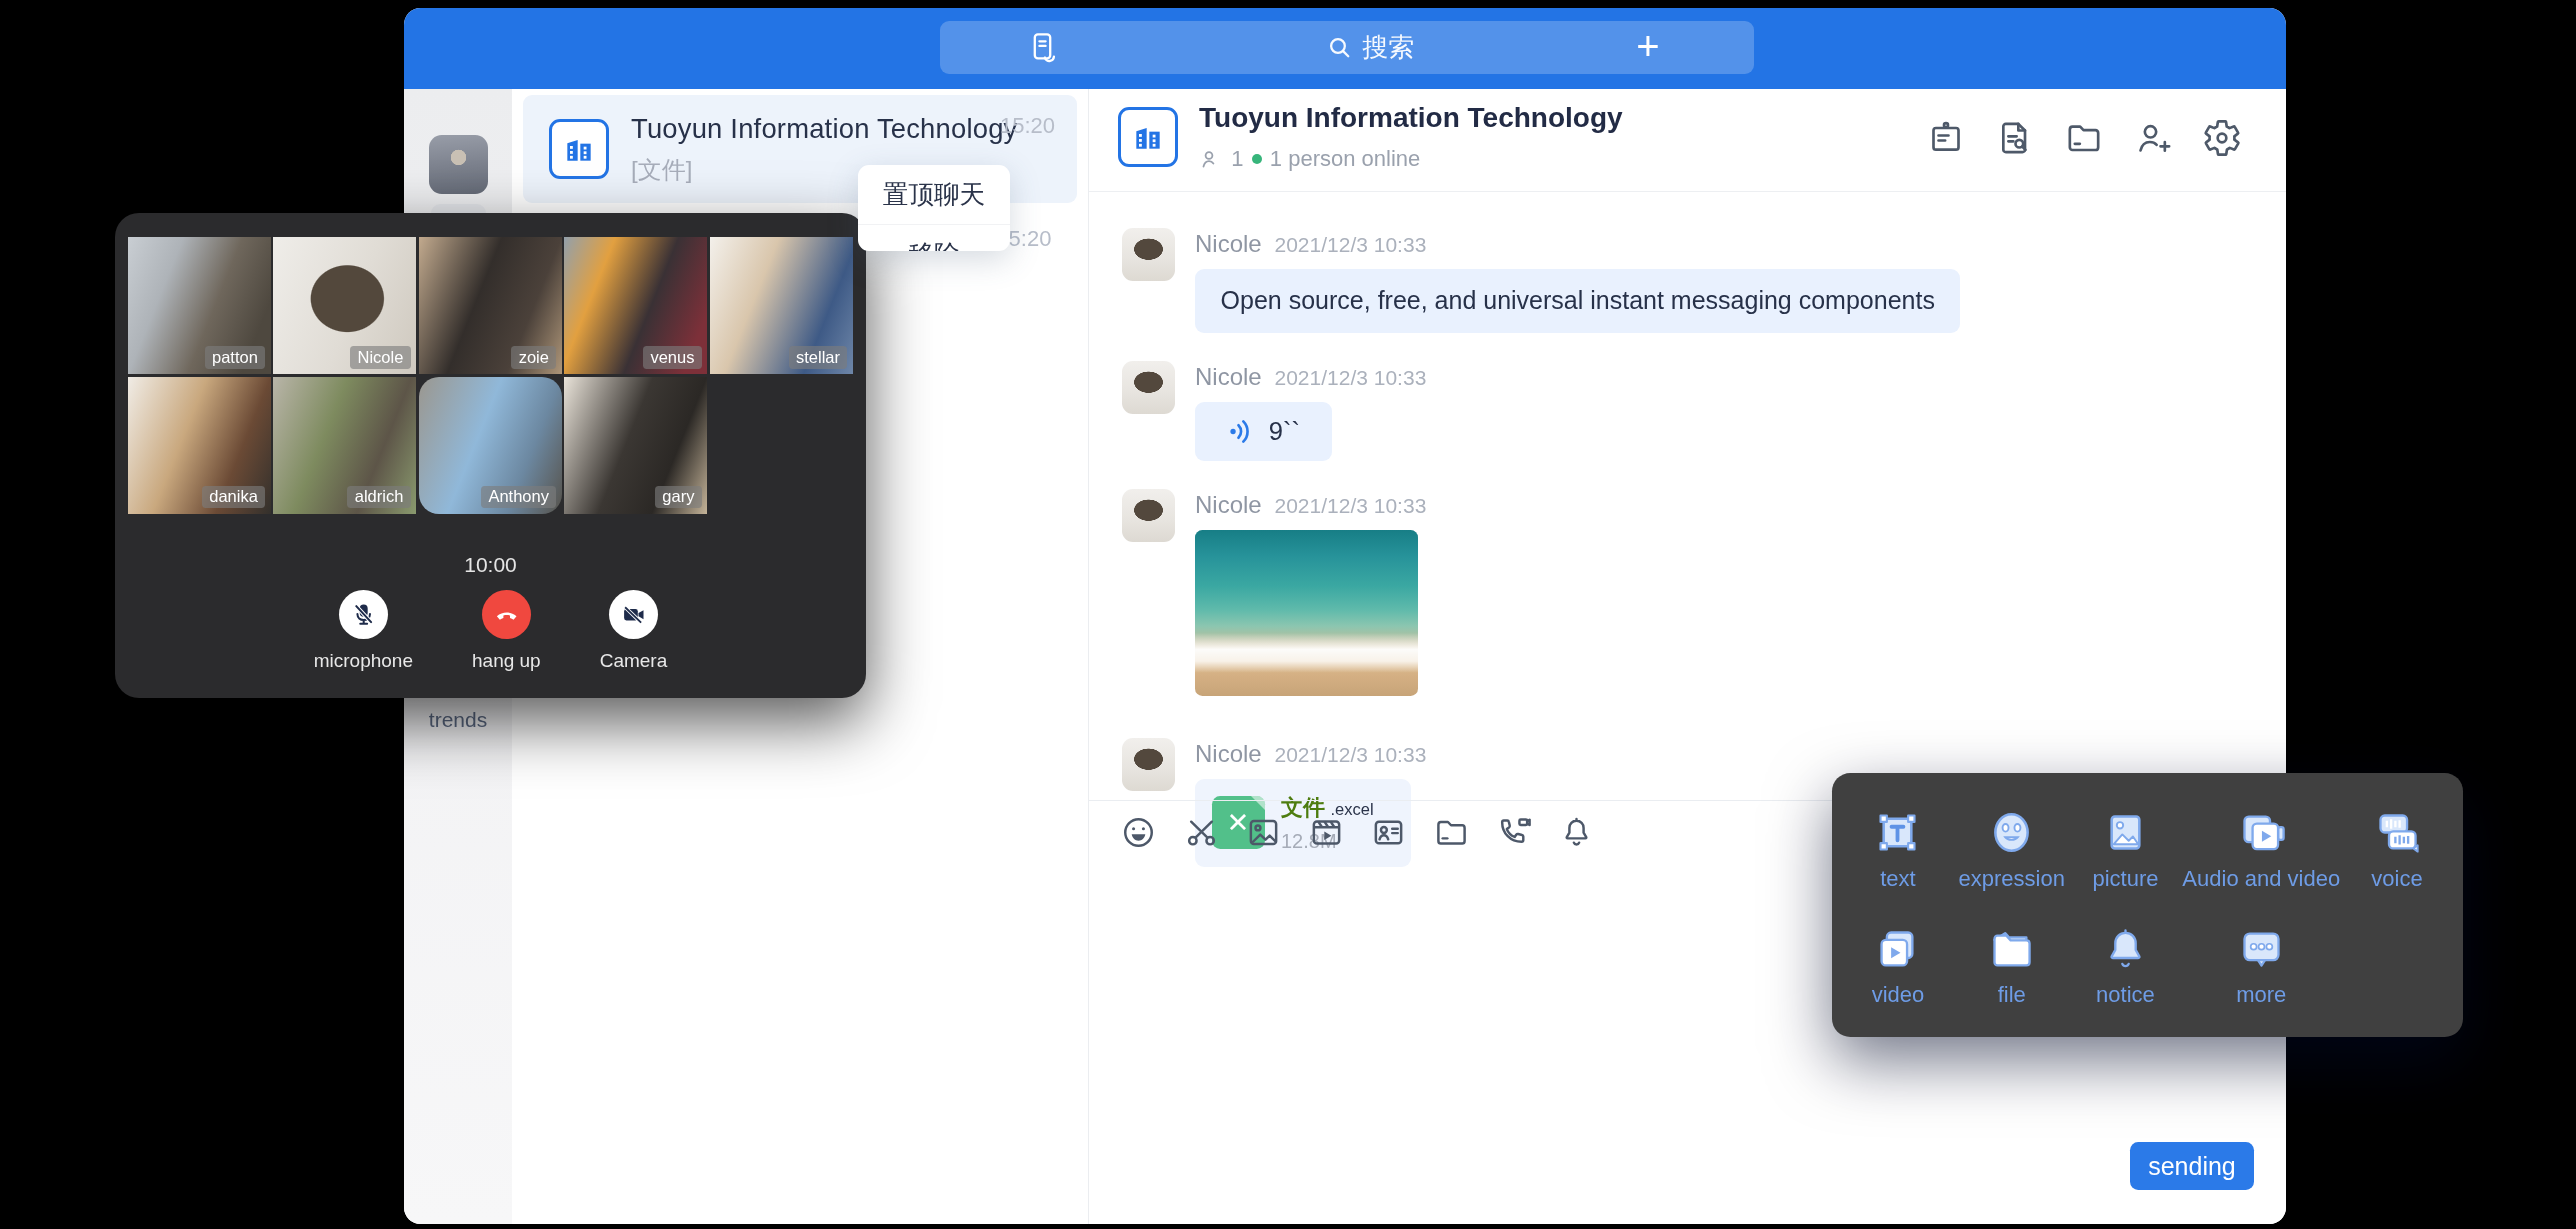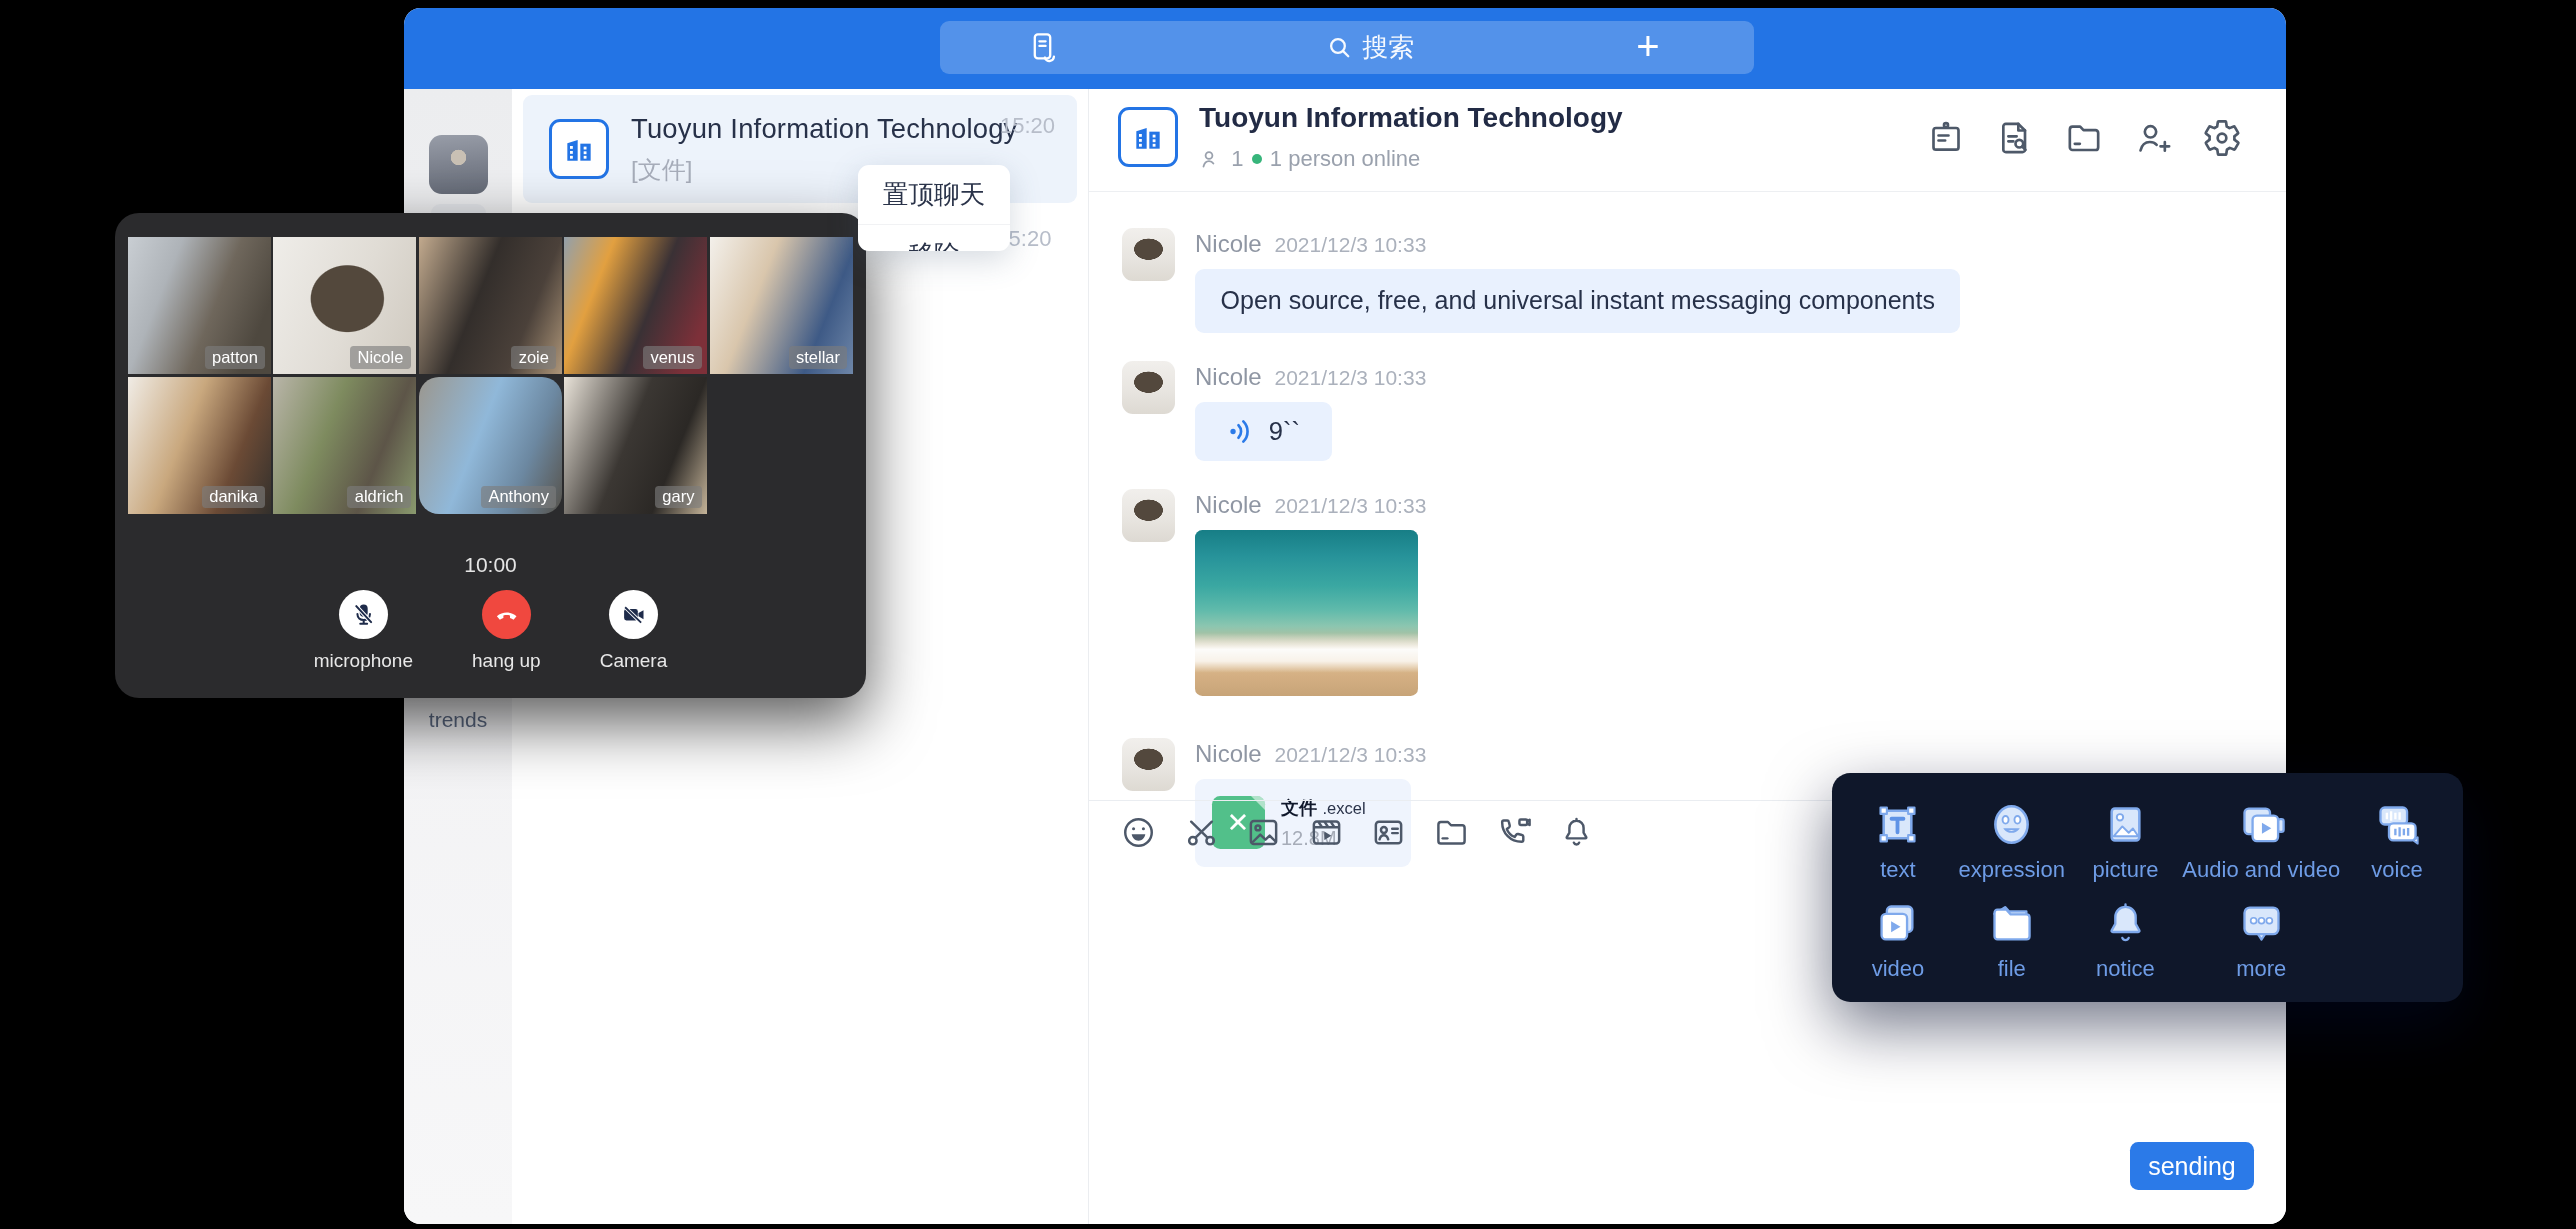--- a/index.html
+++ b/index.html
@@ -49,21 +49,21 @@
   .msg-name{font-size:24px;color:#8F96A3;}
   .msg-time{font-size:21px;color:#ABB1BC;}
   .bubble-text{margin-top:11px;display:inline-block;background:#E9F1FE;border-radius:9.1px;padding:17.4px 25.6px;font-size:25px;color:#273149;}
   .bubble-voice{margin-top:11px;width:137px;height:59px;background:#E9F1FE;border-radius:9.1px;display:flex;align-items:center;justify-content:center;gap:12.8px;font-size:25.6px;color:#273149;}
   .bubble-image{margin-top:11px;width:223px;height:166px;border-radius:7.3px;background:
     linear-gradient(180deg, rgba(255,255,255,0) 62%, rgba(255,255,255,.95) 72%, rgba(255,255,255,.8) 79%, rgba(255,255,255,0) 86%),
     linear-gradient(180deg,#177E86 0%,#27939A 16%,#3BA8A2 34%,#5FBAAB 48%,#8CC6B0 58%,#C9BA95 70%,#DDBE90 78%,#D4AF83 88%,#C7A478 100%);}
   .bubble-file{margin-top:11px;width:216px;height:88px;background:#EFF4FD;border-radius:9.1px;display:flex;align-items:center;padding:0 16.5px;gap:16.5px;box-sizing:border-box;}
   .file-icon{width:53px;height:53px;border-radius:8.2px;background:#52C08A;position:relative;flex:none;display:flex;align-items:center;justify-content:center;color:#fff;font-size:27.4px;font-weight:bold;}
   .file-icon::before{content:"";position:absolute;right:0;top:0;border-style:solid;border-width:0 14.6px 14.6px 0;border-color:rgba(0,0,0,0) #fff rgba(255,255,255,.0) rgba(0,0,0,0);border-radius:0 8.2px 0 0;opacity:.55;}
-  .file-name{font-size:18px;color:#0f172a;font-weight:bold;}
+  .file-name{font-size:22px;color:#4d7c0f;font-weight:bold;}
   .file-ext{font-size:16.5px;color:#2A3349;font-weight:normal;margin-left:5.5px;}
   .file-size{font-size:20px;color:#A6ACB8;margin-top:7.3px;}
 
   .toolbar{position:absolute;left:0;top:711px;width:100%;height:64px;border-top:0.9px solid #EAEDF1;display:flex;align-items:center;gap:25.6px;padding-left:31px;box-sizing:border-box;}
   .toolbar .ic{width:37px;height:37px;}
 
   .send-btn{position:absolute;right:32px;bottom:34px;width:124px;height:48px;background:#2B7AE8;color:#fff;font-size:25px;border:none;border-radius:8.2px;display:flex;align-items:center;justify-content:center;}
 
   
   .ctx-menu{position:absolute;left:858px;top:165px;width:152px;height:86px;background:#fff;border-radius:11px;box-shadow:0 9.1px 31px rgba(70,90,120,.22);z-index:40;overflow:hidden;}
@@ -87,21 +87,21 @@
   .t9{background:linear-gradient(112deg,#E9E3D9 0%,#3B3733 45%,#2B2825 72%,#C5B499 100%);}
   .call-timer{position:absolute;left:0;top:340px;width:100%;text-align:center;color:#e5e5e5;font-size:21px;}
   .call-controls{position:absolute;left:0;top:377px;width:100%;display:flex;justify-content:center;gap:59px;}
   .ctrl{display:flex;flex-direction:column;align-items:center;gap:11px;}
   .ctrl-btn{width:49px;height:49px;border-radius:50%;display:flex;align-items:center;justify-content:center;}
   .ctrl-btn.white{background:#fff;}
   .ctrl-btn.red{background:#F0483F;}
   .ctrl-label{color:#E8E8E8;font-size:19px;}
 
   
-  .panel{position:absolute;left:1832px;top:773px;width:631px;height:229px;background:#0f172a;border-radius:18.3px;z-index:40;box-shadow:0 24px 64px rgba(0,10,40,.55);display:grid;grid-template-columns:repeat(5,1fr);grid-template-rows:1fr 1fr;padding:18.3px 9.1px 12.8px;box-sizing:border-box;}
+  .panel{position:absolute;left:1832px;top:773px;width:631px;height:264px;background:#404040;border-radius:18.3px;z-index:40;box-shadow:0 24px 64px rgba(0,10,40,.55);display:grid;grid-template-columns:repeat(5,1fr);grid-template-rows:1fr 1fr;padding:18.3px 9.1px 12.8px;box-sizing:border-box;}
   .p-item{display:flex;flex-direction:column;align-items:center;justify-content:center;gap:7.3px;}
   .p-item .pic{width:51px;height:51px;}
   .p-label{font-size:22px;color:#6E9CE6;white-space:nowrap;}
 
   svg{display:block;}
 </style>
 </head>
 <body>
 
 <div class="stage">

